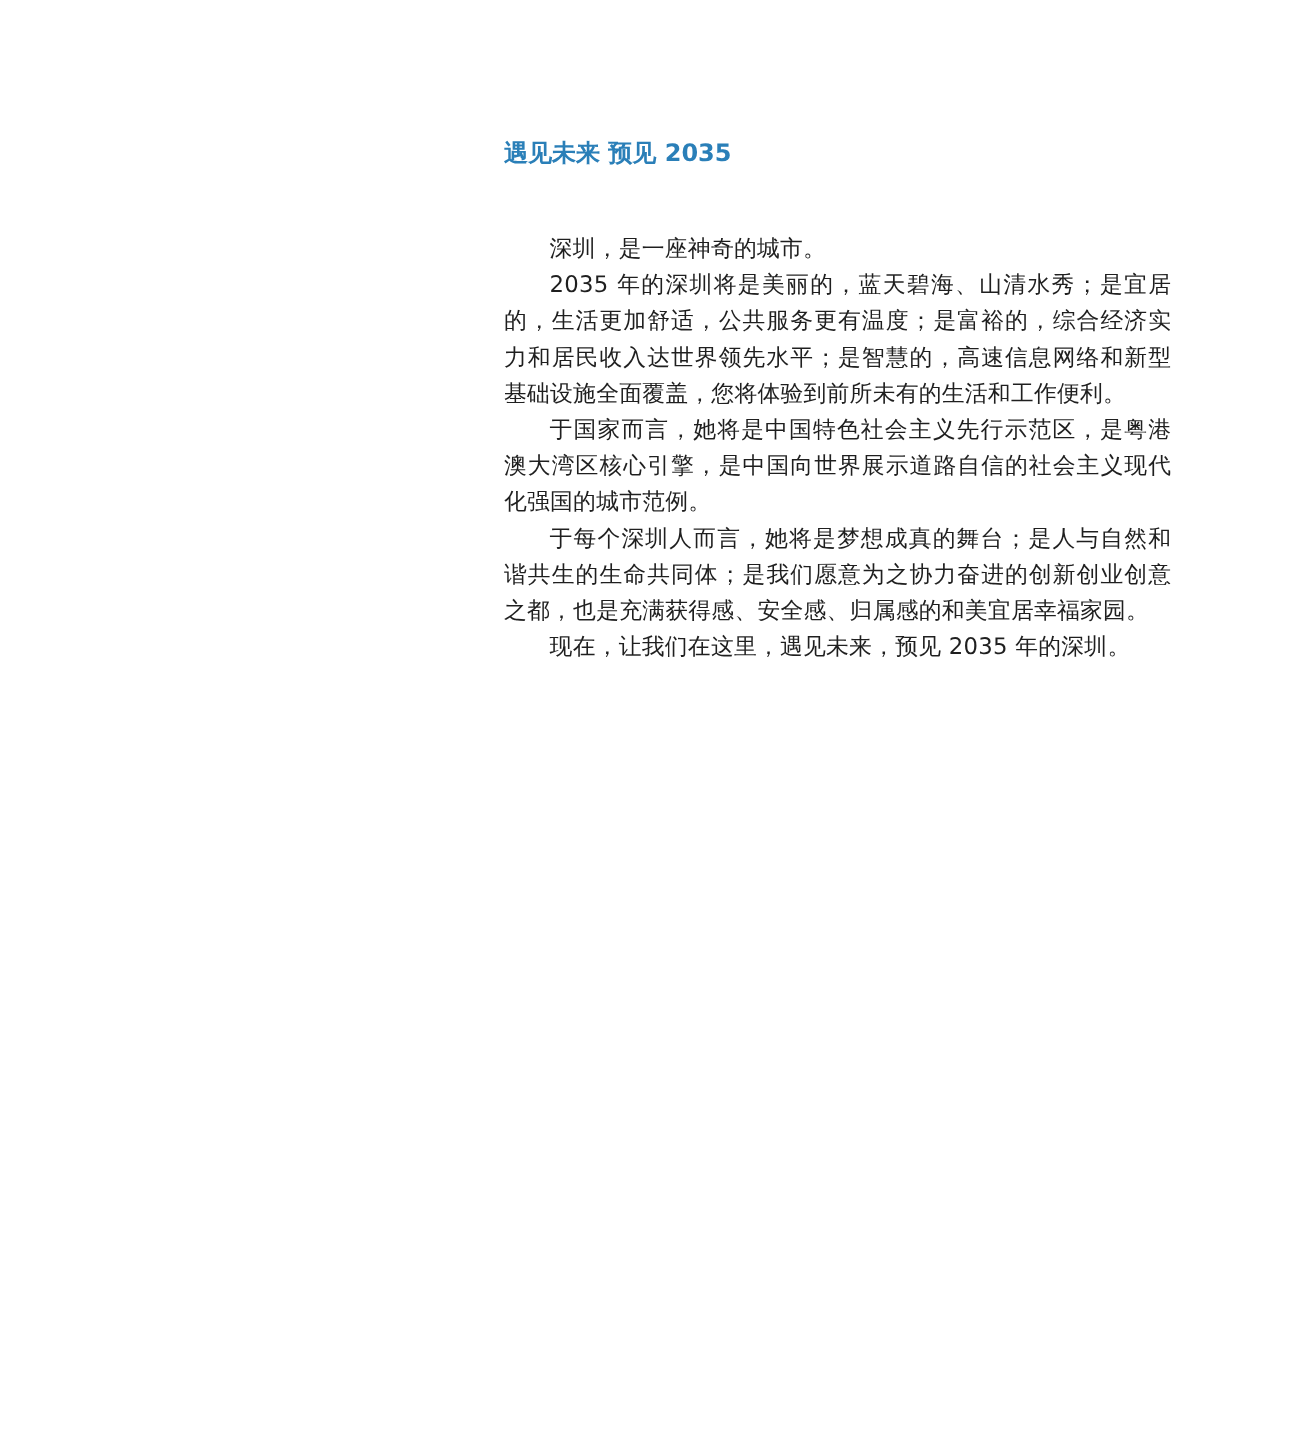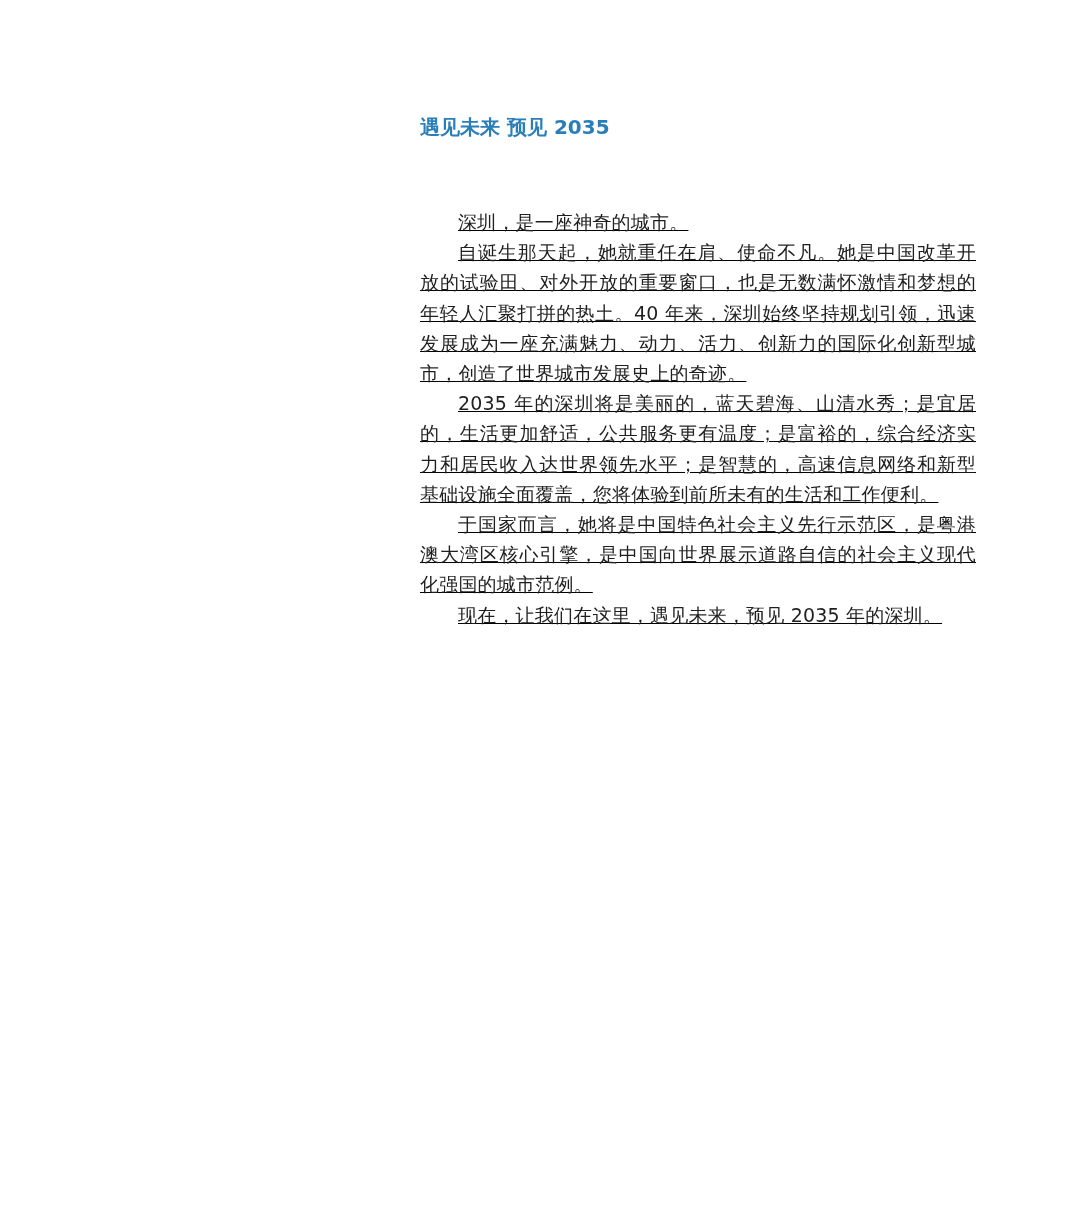--- a/index.html
+++ b/index.html
@@ -27,40 +27,39 @@
       margin: 0;
       font-size: 20px;
       font-weight: bold;
       color: #2a7fb8;
       letter-spacing: 0px;
       white-space: nowrap;
     }
     .body-text {
       position: absolute;
       left: 0;
-      top: 207px;
+      top: 192px;
       width: 556px;
-      text-decoration: underline;
     }
     .para {
       margin: 0;
       font-size: 19px;
       line-height: 30.2px;
       color: #1f1f1f;
       text-indent: 38px;
       text-align: justify;
       text-justify: inter-character;
       letter-spacing: 0.2px;
     }
   </style>
 </head>
 <body>
 
 <div class="page">
   <h1 class="title">遇见未来  预见 2035</h1>
   <div class="body-text">
     <p class="para">深圳，是一座神奇的城市。</p>
-    <p class="para">自诞生那天起，她就重任在肩、使命不凡。她是中国改革开放的试验田、对外开放的重要窗口，也是无数满怀激情和梦想的年轻人汇聚打拼的热土。40 年来，深圳始终坚持规划引领，迅速发展成为一座充满魅力、动力、活力、创新力的国际化创新型城市，创造了世界城市发展史上的奇迹。</p>
     <p class="para">2035 年的深圳将是美丽的，蓝天碧海、山清水秀；是宜居的，生活更加舒适，公共服务更有温度；是富裕的，综合经济实力和居民收入达世界领先水平；是智慧的，高速信息网络和新型基础设施全面覆盖，您将体验到前所未有的生活和工作便利。</p>
     <p class="para">于国家而言，她将是中国特色社会主义先行示范区，是粤港澳大湾区核心引擎，是中国向世界展示道路自信的社会主义现代化强国的城市范例。</p>
+    <p class="para">于每个深圳人而言，她将是梦想成真的舞台；是人与自然和谐共生的生命共同体；是我们愿意为之协力奋进的创新创业创意之都，也是充满获得感、安全感、归属感的和美宜居幸福家园。</p>
     <p class="para">现在，让我们在这里，遇见未来，预见 2035 年的深圳。</p>
   </div>
 </div>
 
 </body></html>

